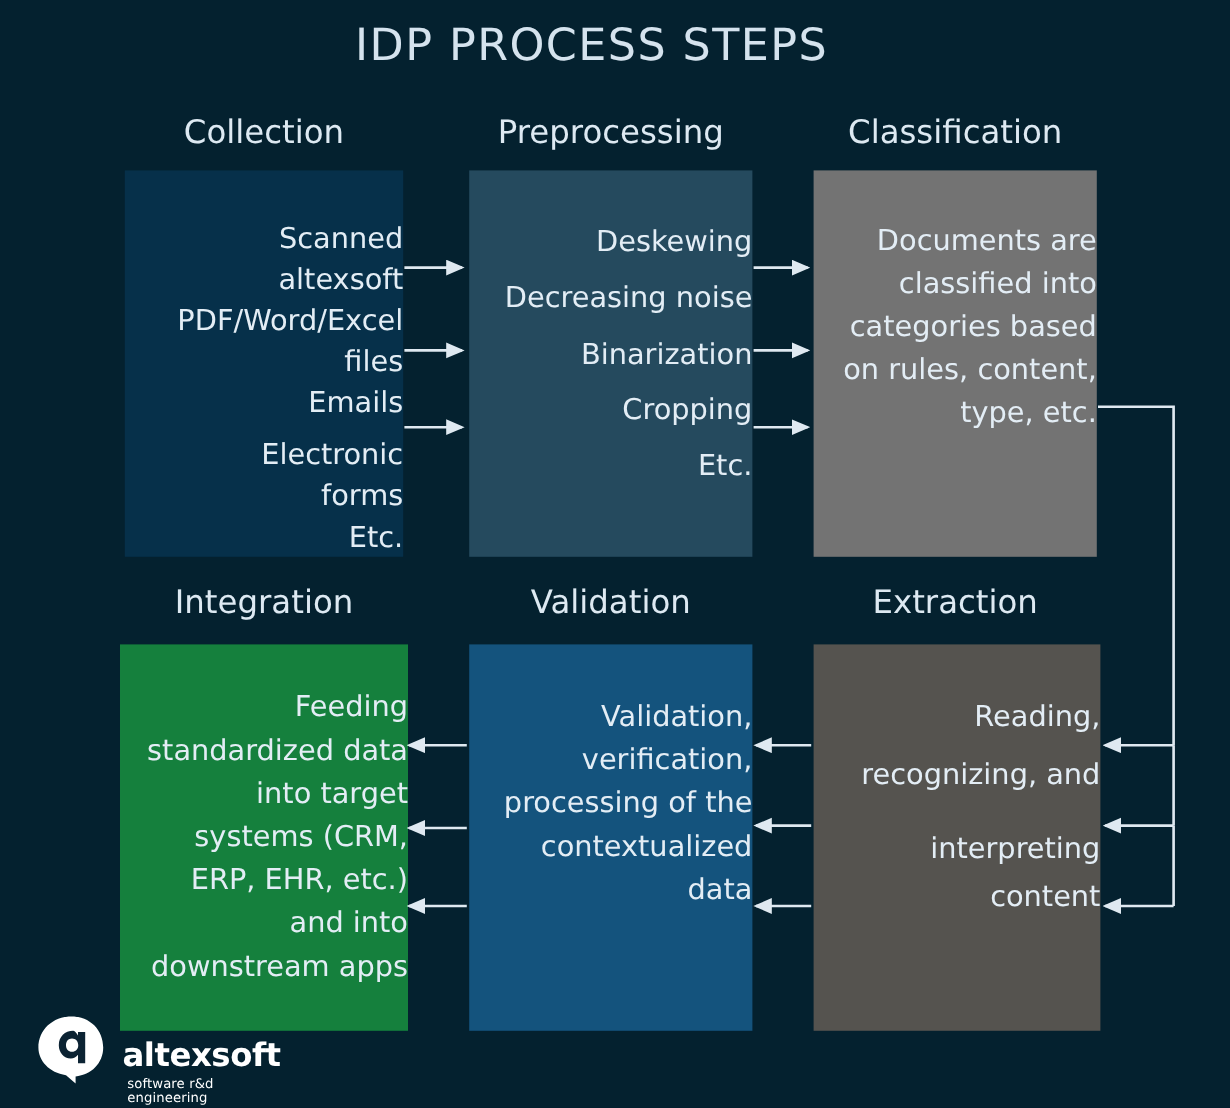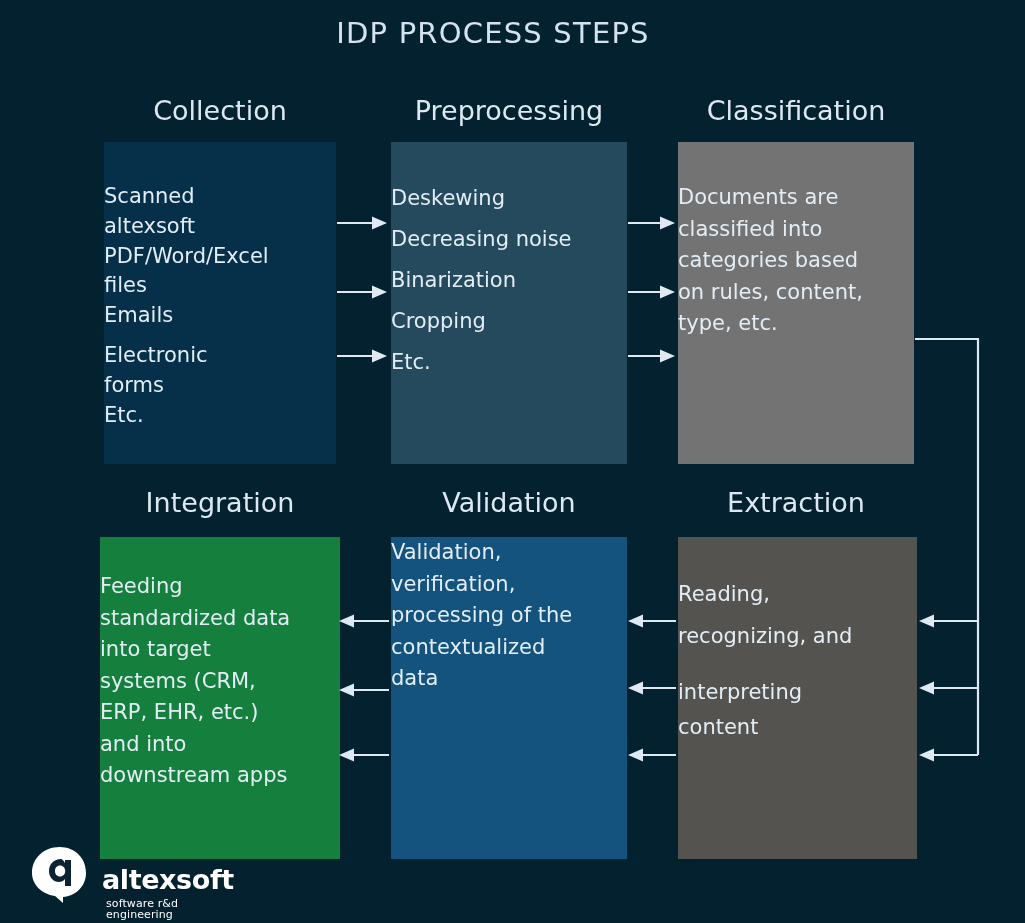--- a/index.html
+++ b/index.html
@@ -18,21 +18,21 @@
     overflow: hidden;
   }
 
   
   #page-title {
     position: absolute;
     left: 0;
     top: 16px;
     width: 986px;
     text-align: center;
-    font-size: 29px;
+    font-size: 37px;
     letter-spacing: 1.2px;
     color: #d5e3ee;
     font-weight: 400;
     white-space: nowrap;
   }
 
   
   .col-heading {
     position: absolute;
     text-align: center;
@@ -45,22 +45,22 @@
   
   .proc-box {
     position: absolute;
     box-sizing: border-box;
     display: flex;
     flex-direction: column;
     align-items: center;
   }
   .proc-text {
     color: #e3edf5;
-    text-align: left;
-    font-size: 21px;
+    text-align: right;
+    font-size: 24px;
     line-height: 1.42;
     width: 100%;
     box-sizing: border-box;
   }
   .proc-text .ln {
     display: block;
   }
 
   
   .arrow-layer {
@@ -154,21 +154,21 @@
       <span class="ln">standardized data</span>
       <span class="ln">into target</span>
       <span class="ln">systems (CRM,</span>
       <span class="ln">ERP, EHR, etc.)</span>
       <span class="ln">and into</span>
       <span class="ln">downstream apps</span>
     </div>
   </div>
 
   <div class="proc-box" id="box-validation" style="left: 391px; top: 537px; width: 236px; height: 322px; background: rgb(20, 83, 125);">
-    <div class="proc-text" style="line-height:1.5;">
+    <div class="proc-text" style="padding-top:42px; line-height:1.5;">
       <span class="ln">Validation,</span>
       <span class="ln">verification,</span>
       <span class="ln">processing of the</span>
       <span class="ln">contextualized</span>
       <span class="ln">data</span>
     </div>
   </div>
 
   <div class="proc-box" id="box-extraction" style="left: 678px; top: 537px; width: 239px; height: 322px; background: rgb(85, 83, 79);">
     <div class="proc-text" style="padding-top:36px; line-height:2.0;">

